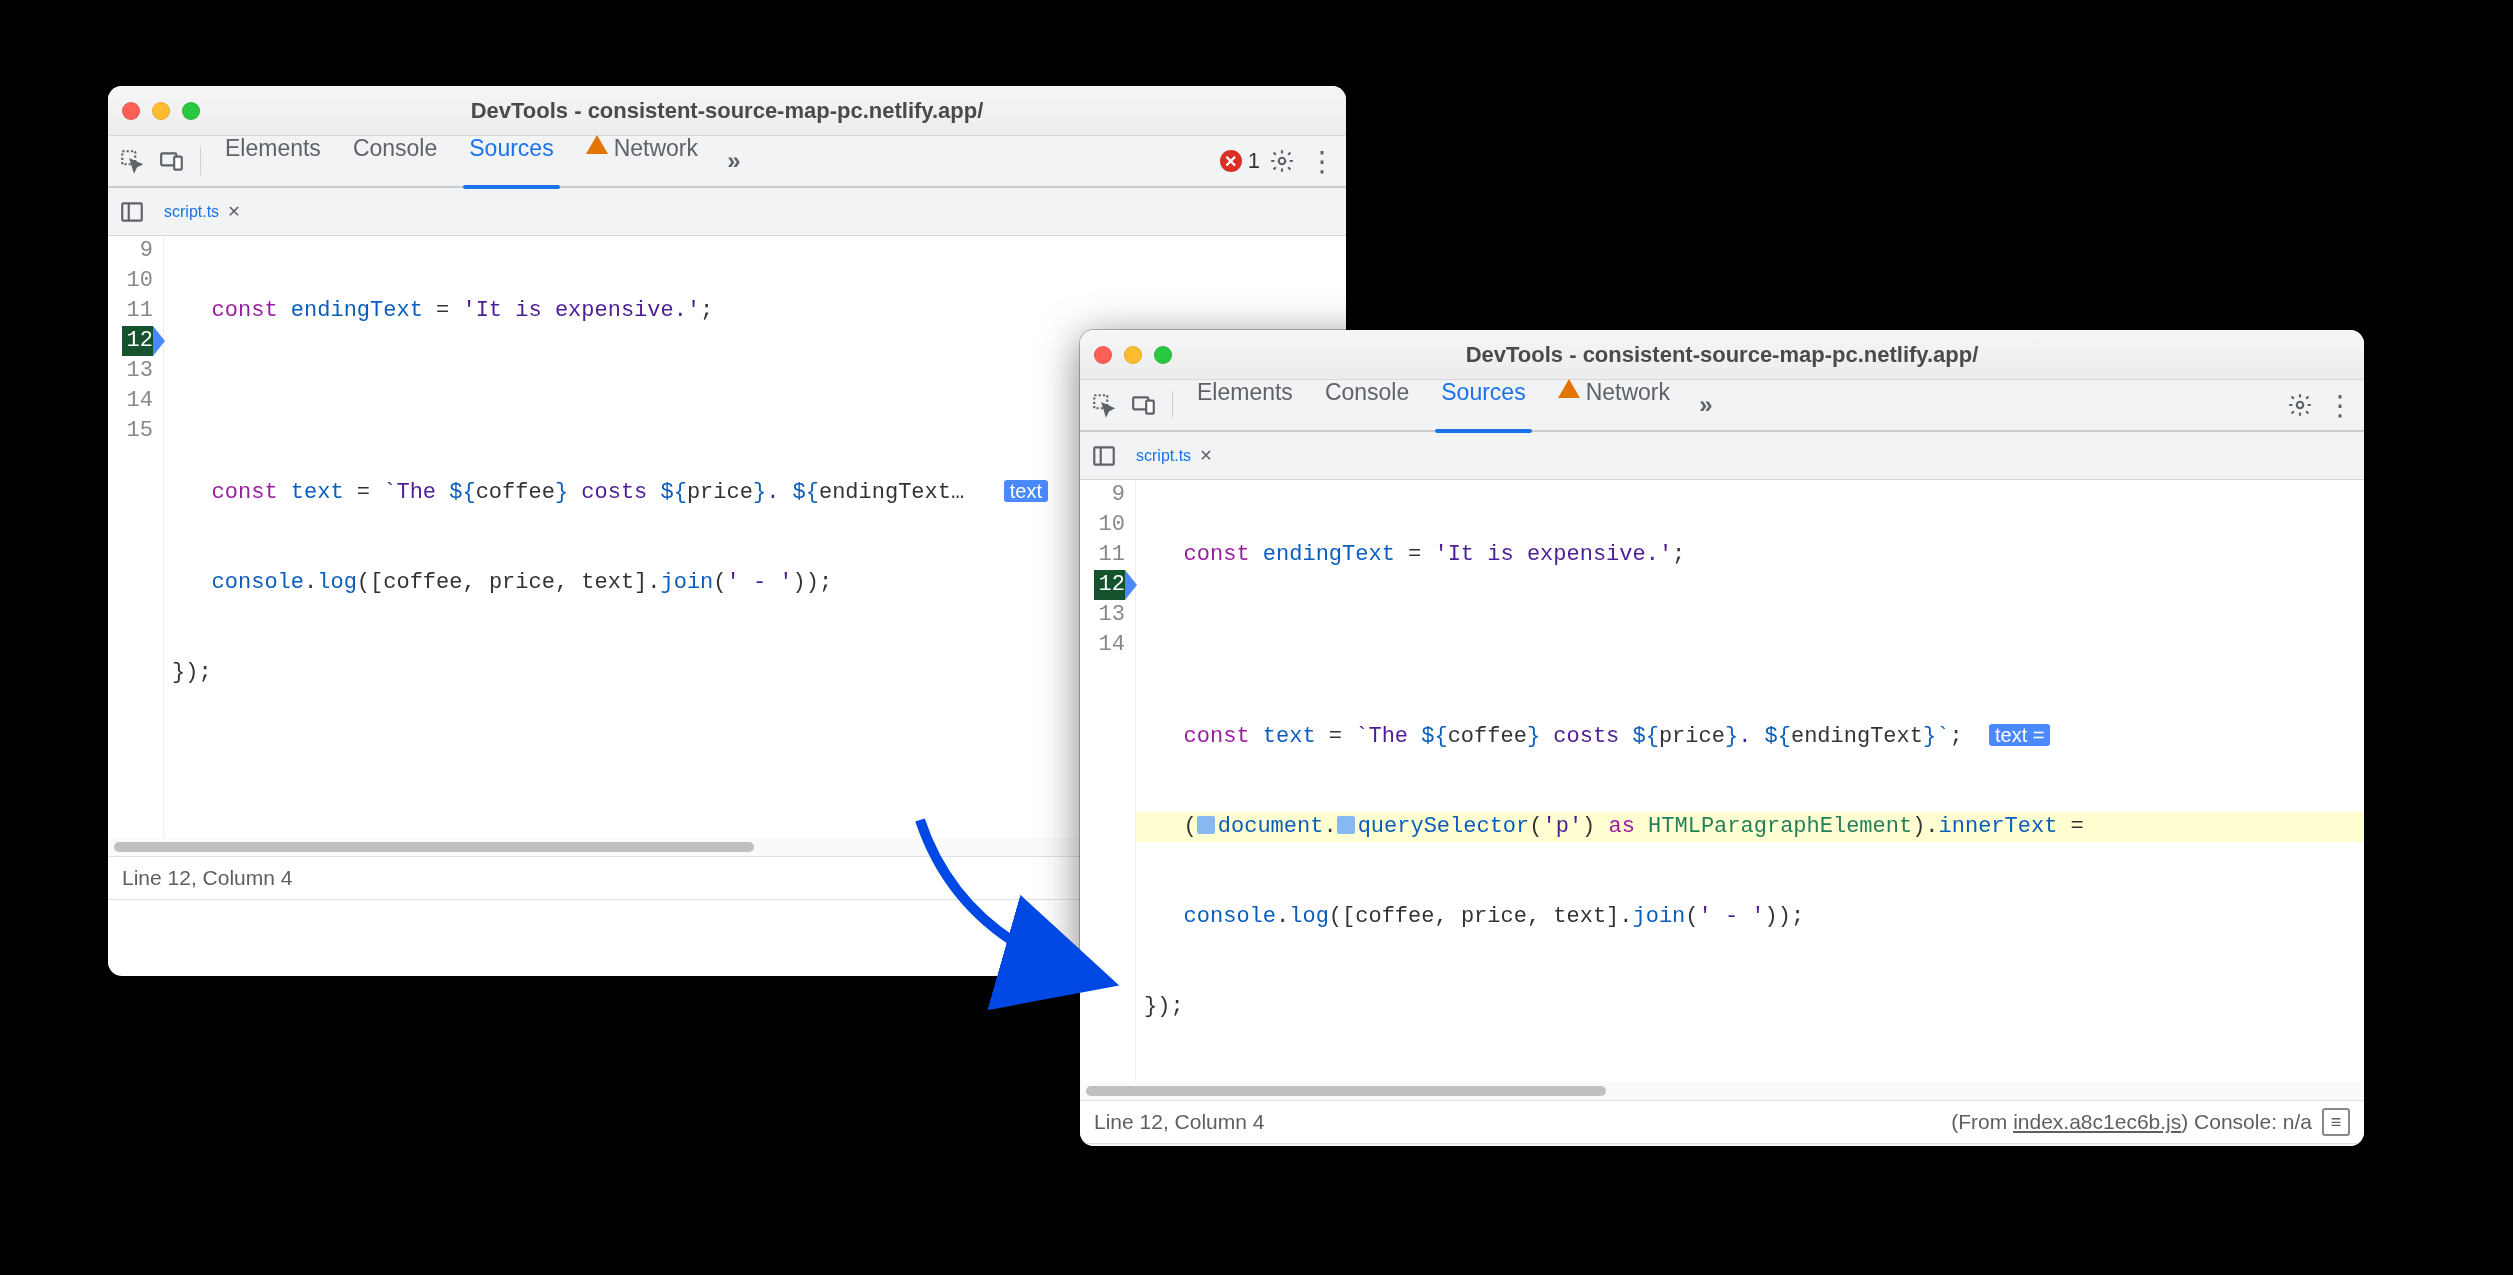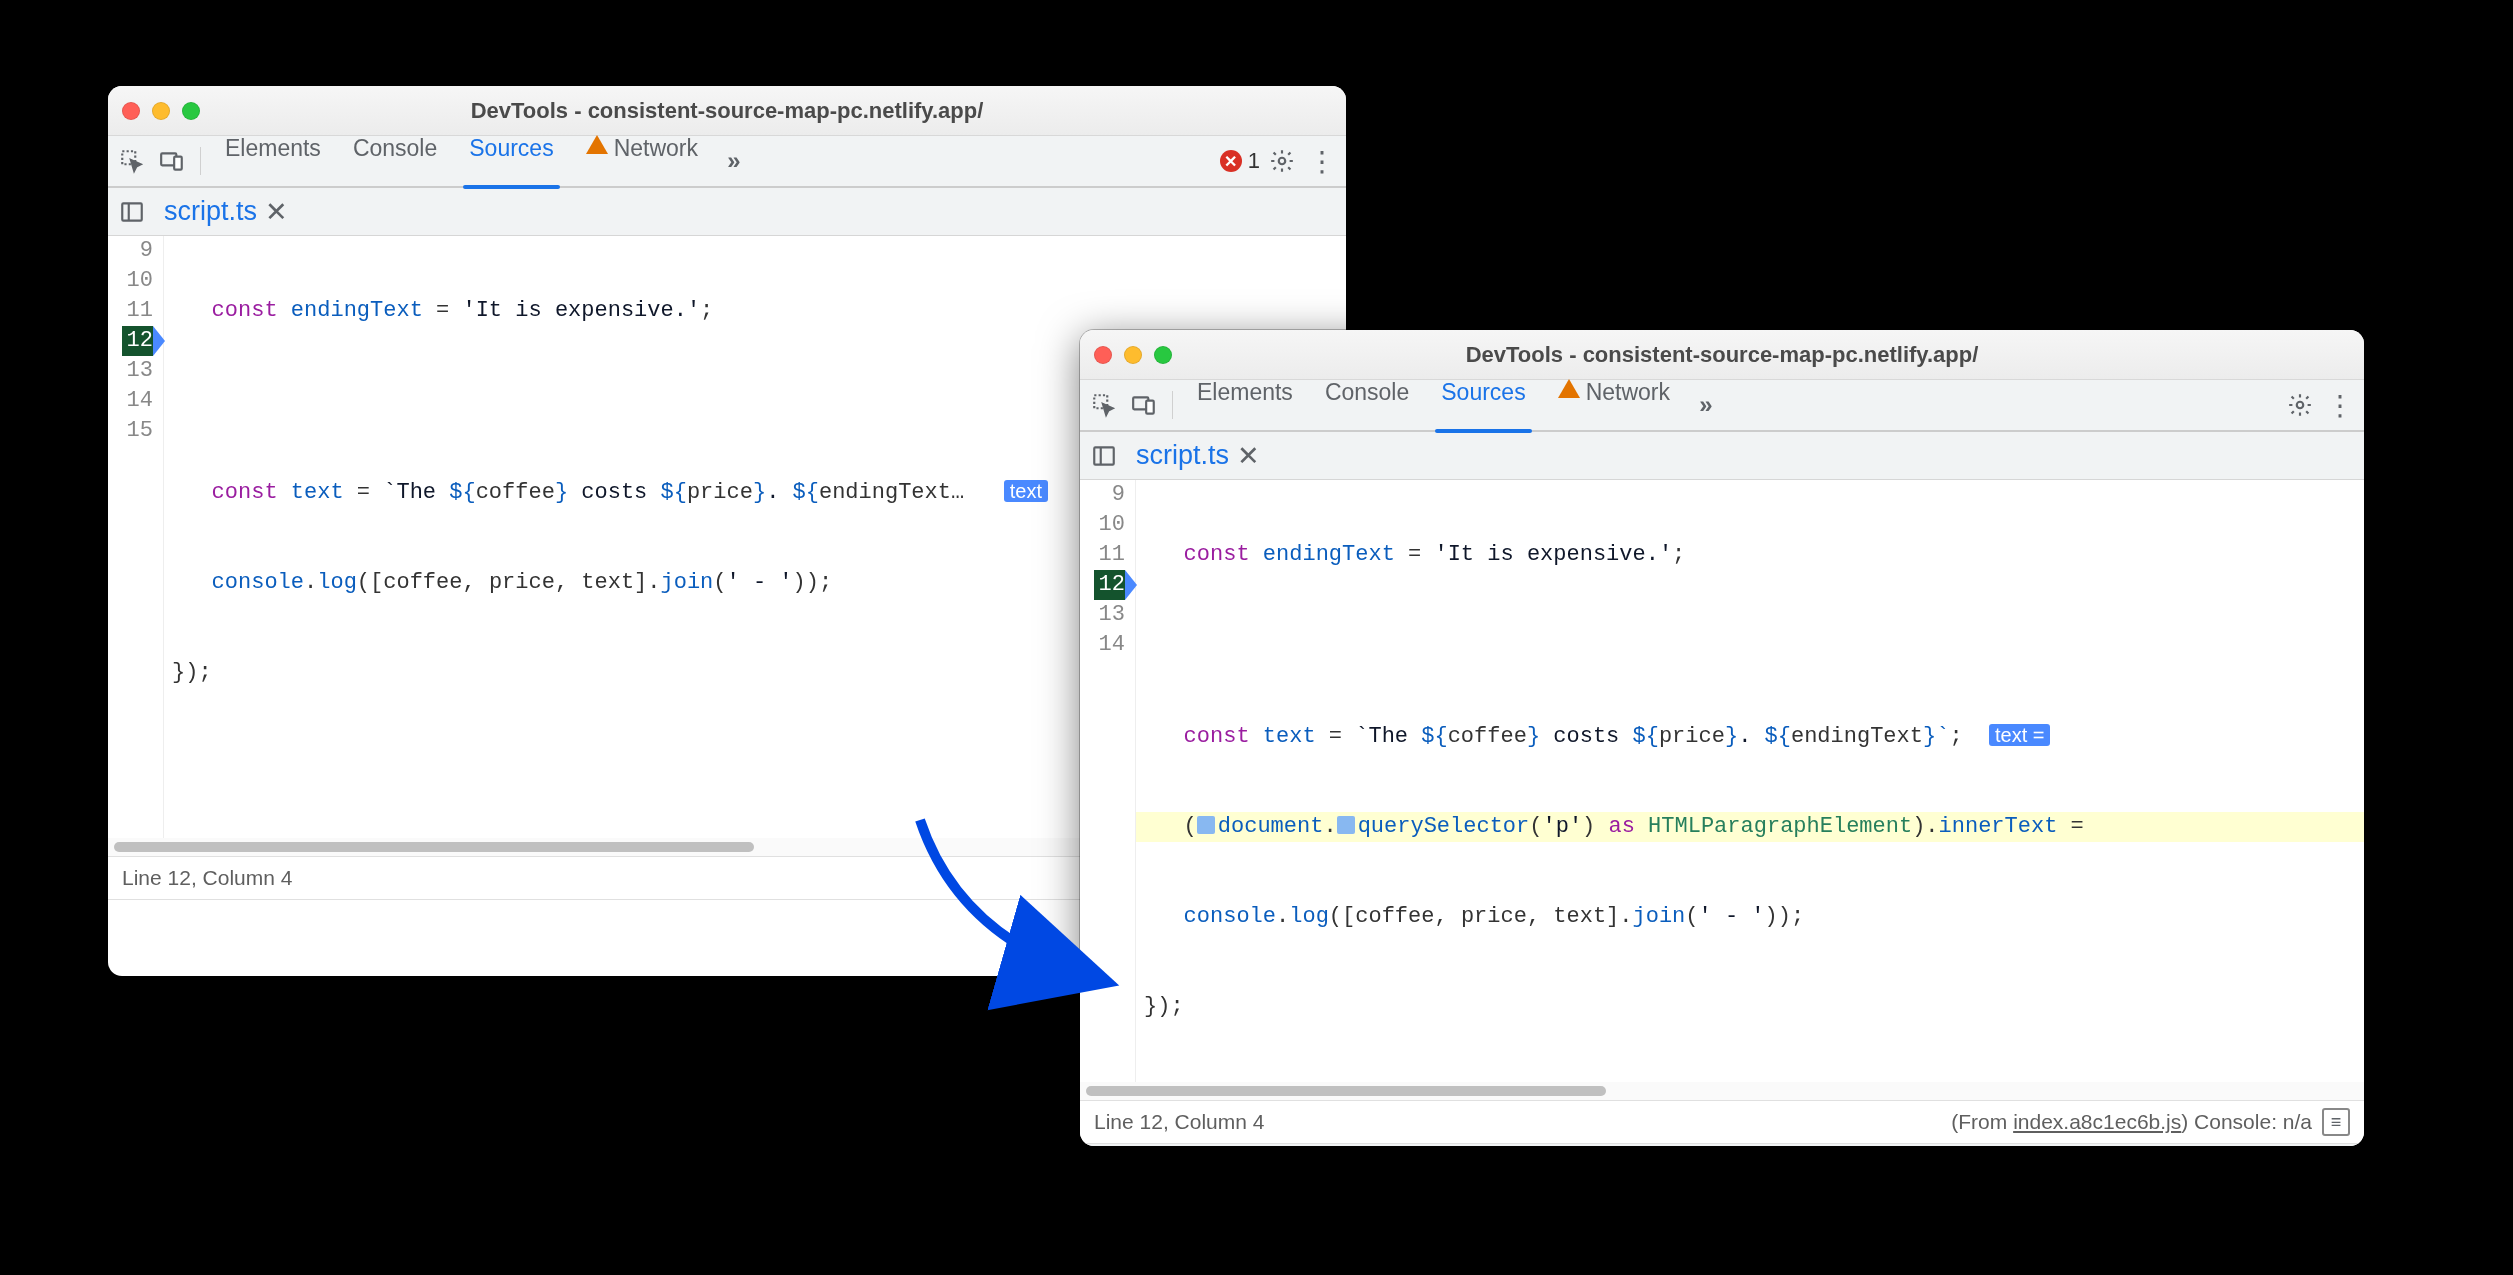--- a/index.html
+++ b/index.html
@@ -82,21 +82,21 @@
     display: flex;
     align-items: center;
     height: 48px;
     background: #f1f3f4;
     border-bottom: 1px solid #d6d6d6;
     padding: 0 6px;
     gap: 10px;
   }
   .file-tab {
     color: #1a73e8;
-    font-size: 27px;
+    font-size: 16px;
     display: flex;
     align-items: center;
     gap: 8px;
     padding: 0 4px;
   }
   .code-pane {
     display: flex;
     font-family: Menlo, Monaco, "Courier New", monospace;
     font-size: 22px;
     line-height: 30px;
@@ -130,21 +130,21 @@
     flex: 1;
     white-space: pre;
     background: #fff;
     overflow: hidden;
   }
   .code-body .row { display: block; padding-left: 8px; }
   .code-body .row.hl { background: #ffffd2; }
   .kw { color: #9a1da0; }
   .var { color: #0a5dbd; }
   .op { color: #333; }
-  .str { color: #0f172a; }
+  .str { color: #4c1d95; }
   .type { color: #267f5c; }
   .plain { color: #333; }
   .dim { color: #888; }
   .hover-chip { background: #4a89ff; color: #fff; padding: 0 6px; border-radius: 3px; margin-right: 28px; font-family: -apple-system, BlinkMacSystemFont, sans-serif; font-size: 20px;}
   .iconchip {
     display: inline-block;
     width: 18px; height: 18px;
     background: #88b8f1;
     border-radius: 2px;
     margin-right: 3px;

